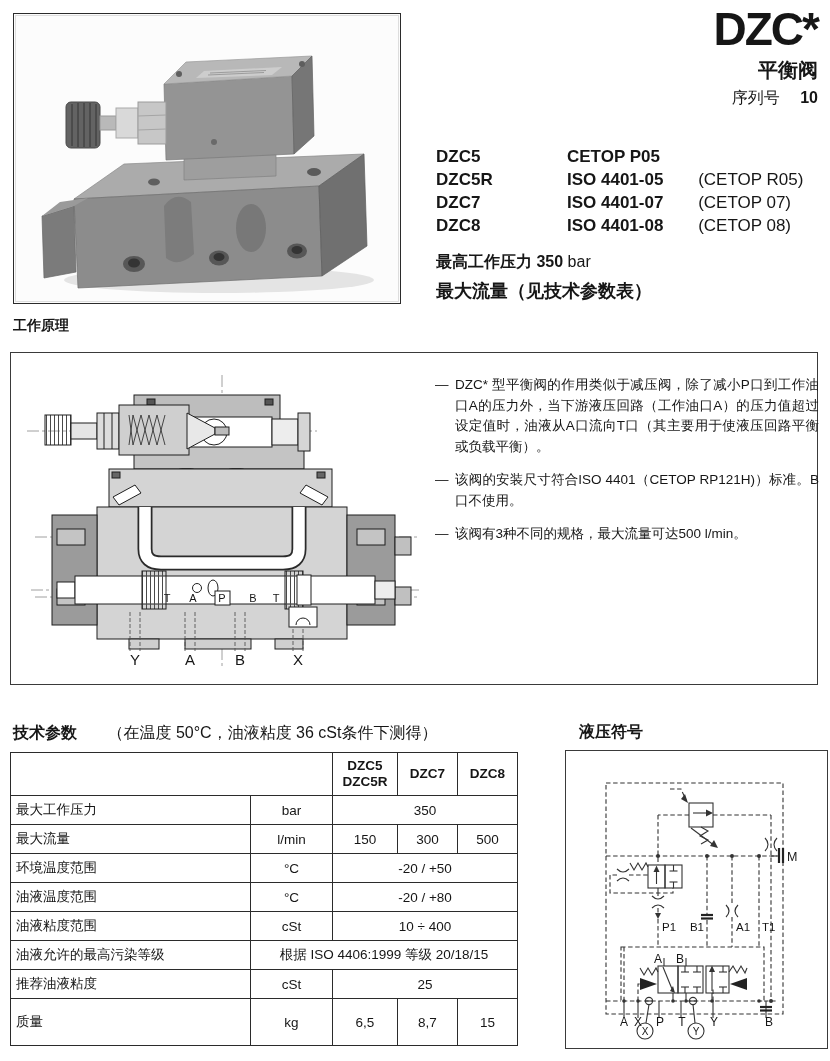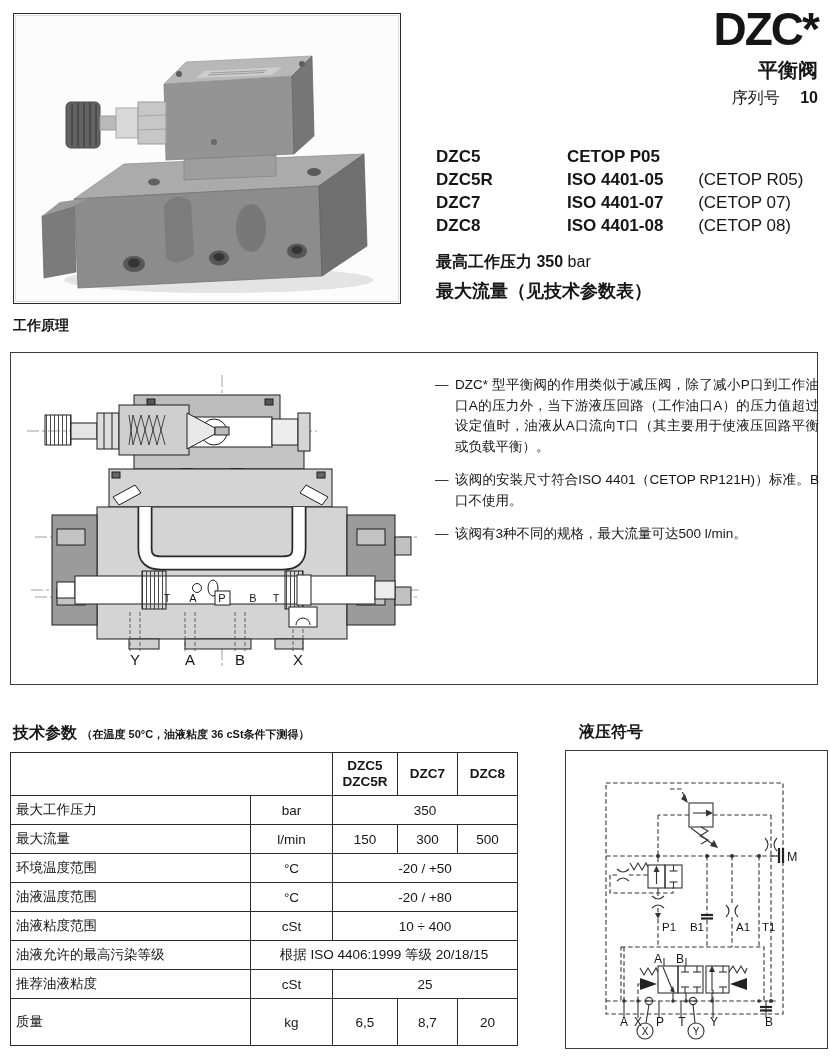--- a/index.html
+++ b/index.html
@@ -29,21 +29,21 @@
   .press-line .unit{font-weight:normal;}
   .flow-line{left:436px;top:279px;font-size:18px;font-weight:bold;text-align:center;}
   
   .wp-heading{left:13px;top:317px;font-size:14px;font-weight:bold;}
   .wp-box{left:10px;top:352px;width:806px;height:331px;border:1px solid #3a3a3a;}
   .bullets{position:absolute;left:424px;top:22px;width:384px;margin:0;padding:0;list-style:none;}
   .bullets li{position:relative;padding-left:20px;margin-bottom:13px;font-size:13.5px;line-height:1.52;text-align:justify;}
   .bullets .dash{position:absolute;left:0;top:0;}
   
   .tp-heading{left:13px;top:723px;font-size:16px;font-weight:bold;}
-  .tp-note{font-size:11px;font-weight:bold;}
+  .tp-note{font-size:16px;font-weight:normal;margin-left:26px;}
   table.tech{position:absolute;left:10px;top:752px;width:507px;border-collapse:collapse;table-layout:fixed;}
   table.tech th,table.tech td{border:1px solid #2b2b2b;font-size:13.5px;text-align:center;padding:0 3px;}
   table.tech th{height:42px;font-weight:bold;line-height:1.15;}
   table.tech td{height:28px;}
   table.tech tr.tall td{height:46px;}
   table.tech td.lbl{text-align:left;padding-left:5px;}
   
   .hs-heading{left:579px;top:722px;font-size:16px;font-weight:bold;}
   .hs-box{left:565px;top:750px;width:261px;height:297px;border:1px solid #3a3a3a;background:#fff;}
   
@@ -325,21 +325,21 @@
       <tr>
         <td class="lbl">推荐油液粘度</td>
         <td>cSt</td>
         <td colspan="3">25</td>
       </tr>
       <tr class="tall">
         <td class="lbl">质量</td>
         <td>kg</td>
         <td>6,5</td>
         <td>8,7</td>
-        <td>20</td>
+        <td>15</td>
       </tr>
     </tbody>
 </table>
 
 <div class="abs hs-heading">液压符号</div>
 <div class="abs hs-box">
   <svg width="261" height="297" viewBox="0 0 261 297">
 
     <rect x="40" y="32" width="177" height="231" class="ddash"></rect>
 

